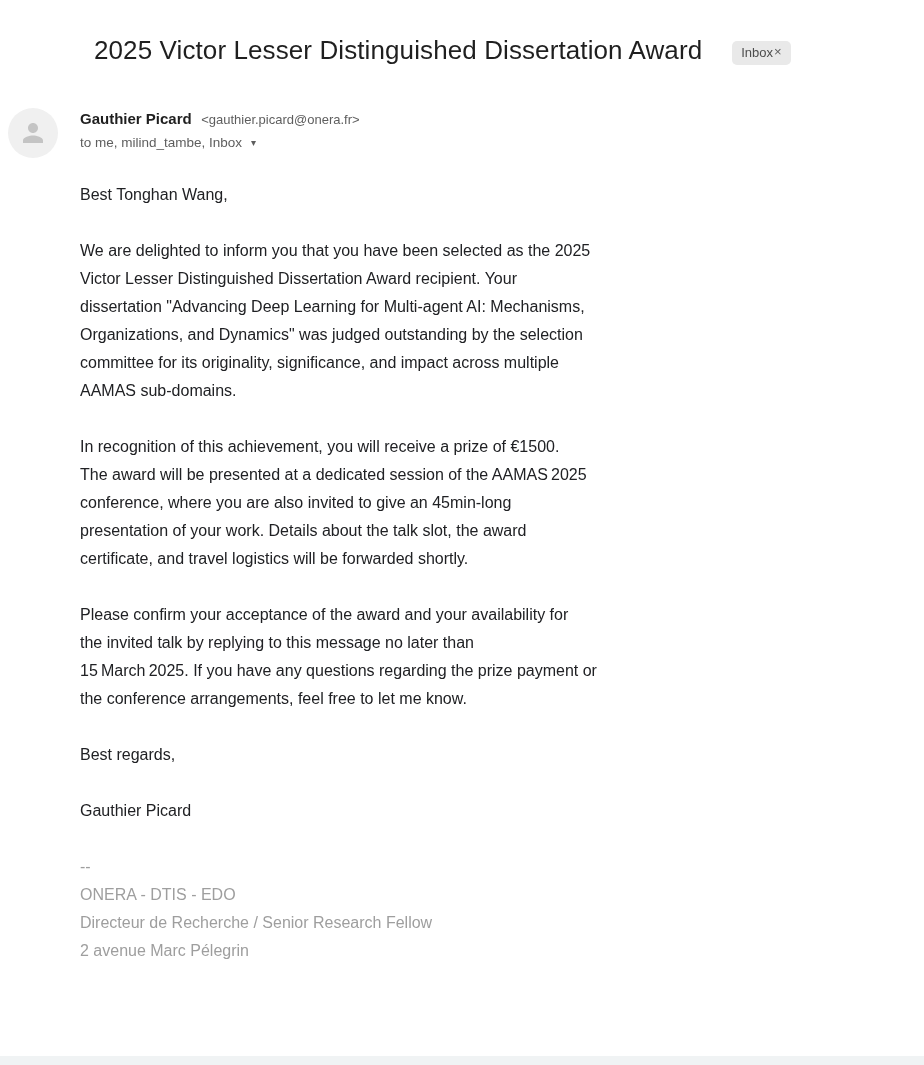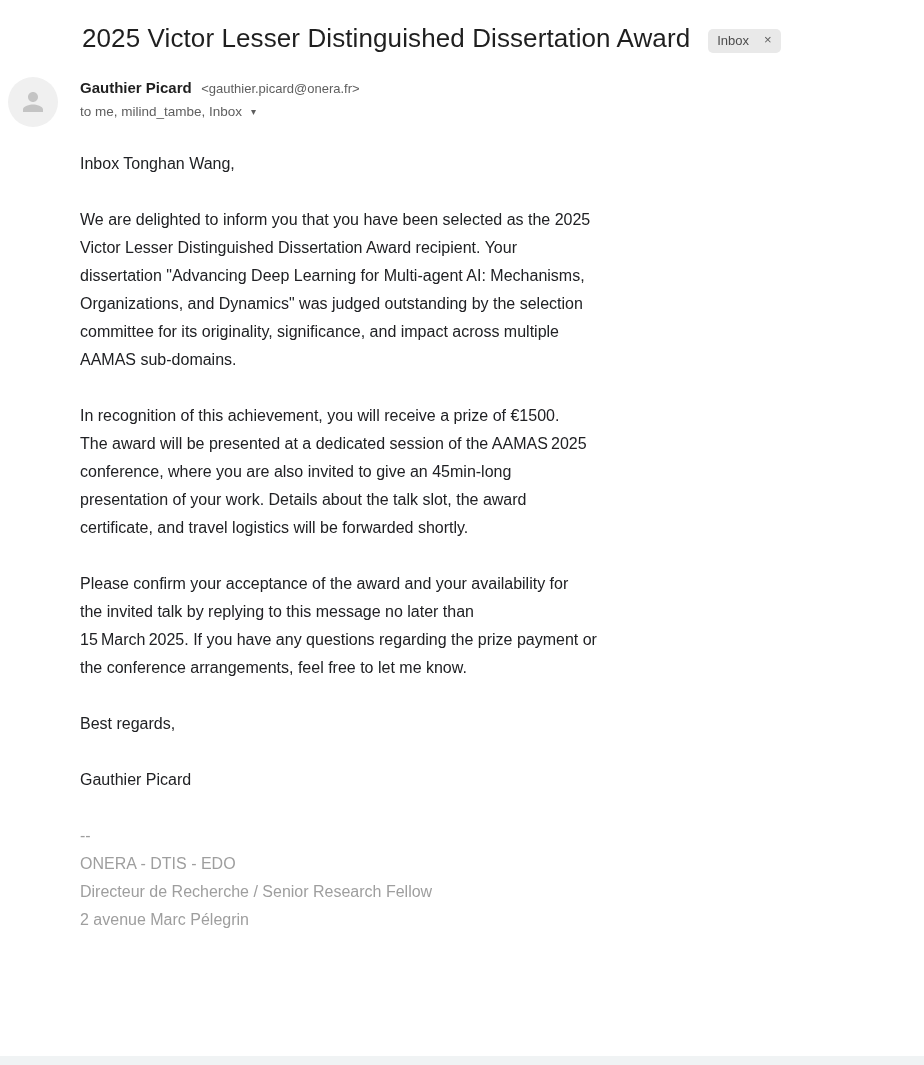--- a/index.html
+++ b/index.html
@@ -18,50 +18,50 @@
   .subject-row {
     display: flex;
     align-items: center;
     padding: 17px 16px 0 78px;
     gap: 14px;
   }
   .subject {
     font-size: 26px;
     font-weight: 400;
     color: #1f1f1f;
-    margin: 4px;
+    margin: 16px;
     line-height: 34px;
     white-space: nowrap;
     letter-spacing: 0.1px;
   }
   .inbox-chip {
     background: #e9e9e9;
     border-radius: 5px;
     padding: 4px 9px 5px 9px;
     font-size: 13px;
     color: #4d4d4d;
     display: inline-flex;
     align-items: flex-start;
-    gap: 15px;
+    gap: 1px;
     margin-top: 5px;
     white-space: nowrap;
     cursor: pointer;
     flex: 0 0 auto;
   }
   .chip-x {
     color: #5f5f5f;
     font-size: 13px;
     line-height: 13px;
     cursor: pointer;
   }
 
   
   .sender-row {
     position: relative;
-    margin-top: 17px;
+    margin-top: 24px;
     padding-left: 80px;
     min-height: 52px;
   }
   .avatar {
     position: absolute;
     left: 8px; top: 1px;
     width: 50px; height: 50px;
     border-radius: 50%;
     background: #f0f0f0;
     display: flex;
@@ -150,21 +150,21 @@
       <span class="sender-email">&lt;gauthier.picard@onera.fr&gt;</span>
     </div>
     <div class="recipients">
       <span>to me, milind_tambe, Inbox</span>
       <span class="caret">▾</span>
     </div>
   </div>
 </div>
 
 <div class="email-body">
-  <p>Inbox Tonghan Wang,</p>
+  <p>Best Tonghan Wang,</p>
   <p>We are delighted to inform you that you have been selected as the 2025
 Victor Lesser Distinguished Dissertation Award recipient. Your
 dissertation "Advancing Deep Learning for Multi-agent AI: Mechanisms,
 Organizations, and Dynamics" was judged outstanding by the selection
 committee for its originality, significance, and impact across multiple
 AAMAS sub-domains.</p>
   <p>In recognition of this achievement, you will receive a prize of €1500.
 The award will be presented at a dedicated session of the AAMAS 2025
 conference, where you are also invited to give an 45min-long
 presentation of your work. Details about the talk slot, the award

